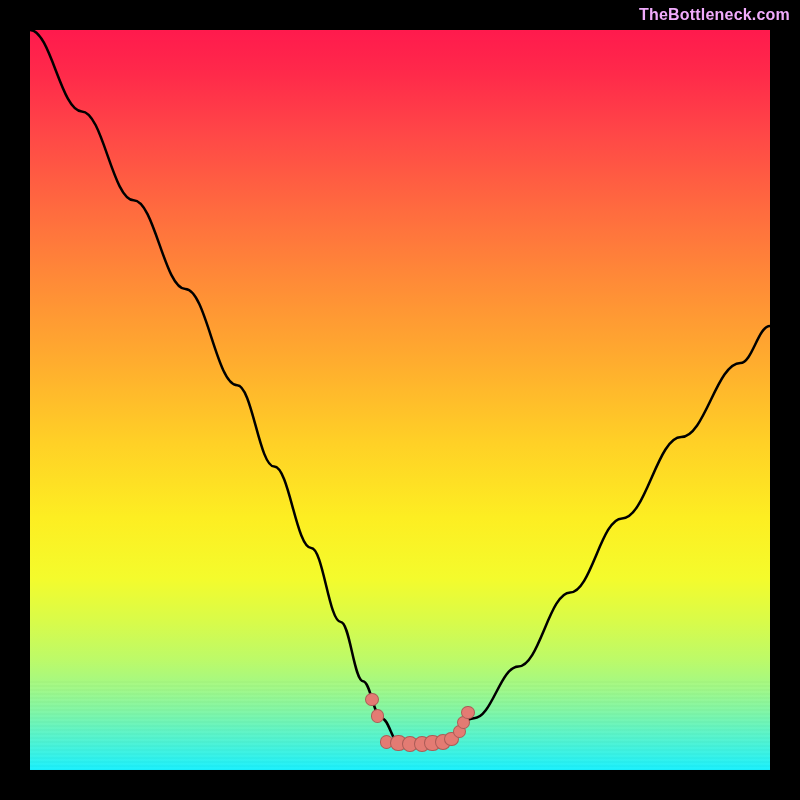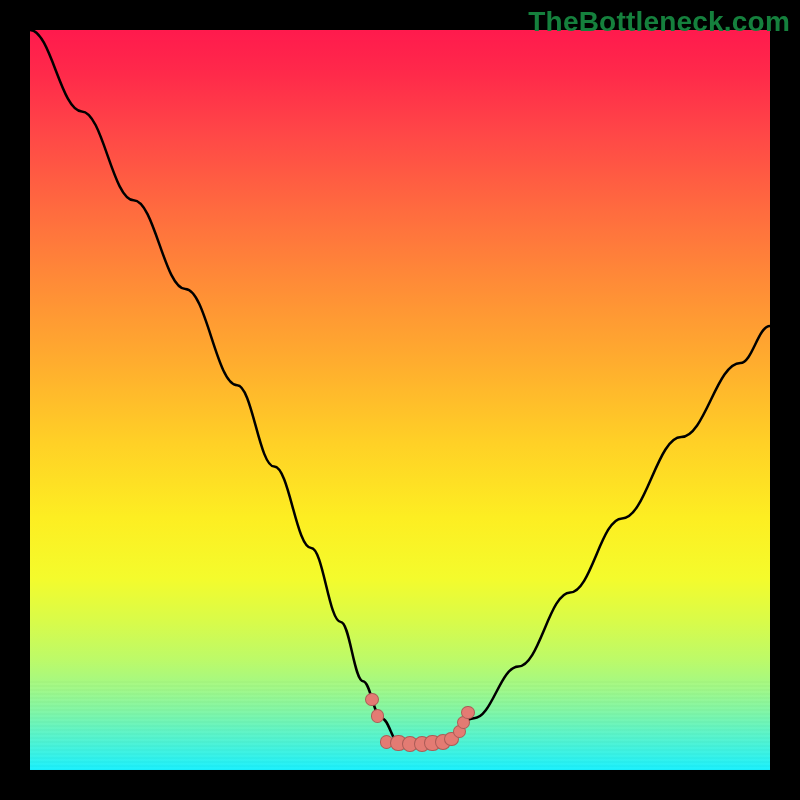--- a/index.html
+++ b/index.html
@@ -16,23 +16,23 @@
     left: 0;
     top: 0;
     width: 800px;
     height: 800px;
     background: #000;
   }
   .watermark {
     position: absolute;
     top: 6px;
     right: 10px;
-    font-size: 28px;
+    font-size: 16px;
     font-weight: bold;
-    color: #15803d;
+    color: #f0abfc;
     letter-spacing: 0.2px;
     z-index: 20;
   }
   .plot-area {
     position: absolute;
     left: 30px;
     top: 30px;
     width: 740px;
     height: 740px;
     overflow: hidden;

